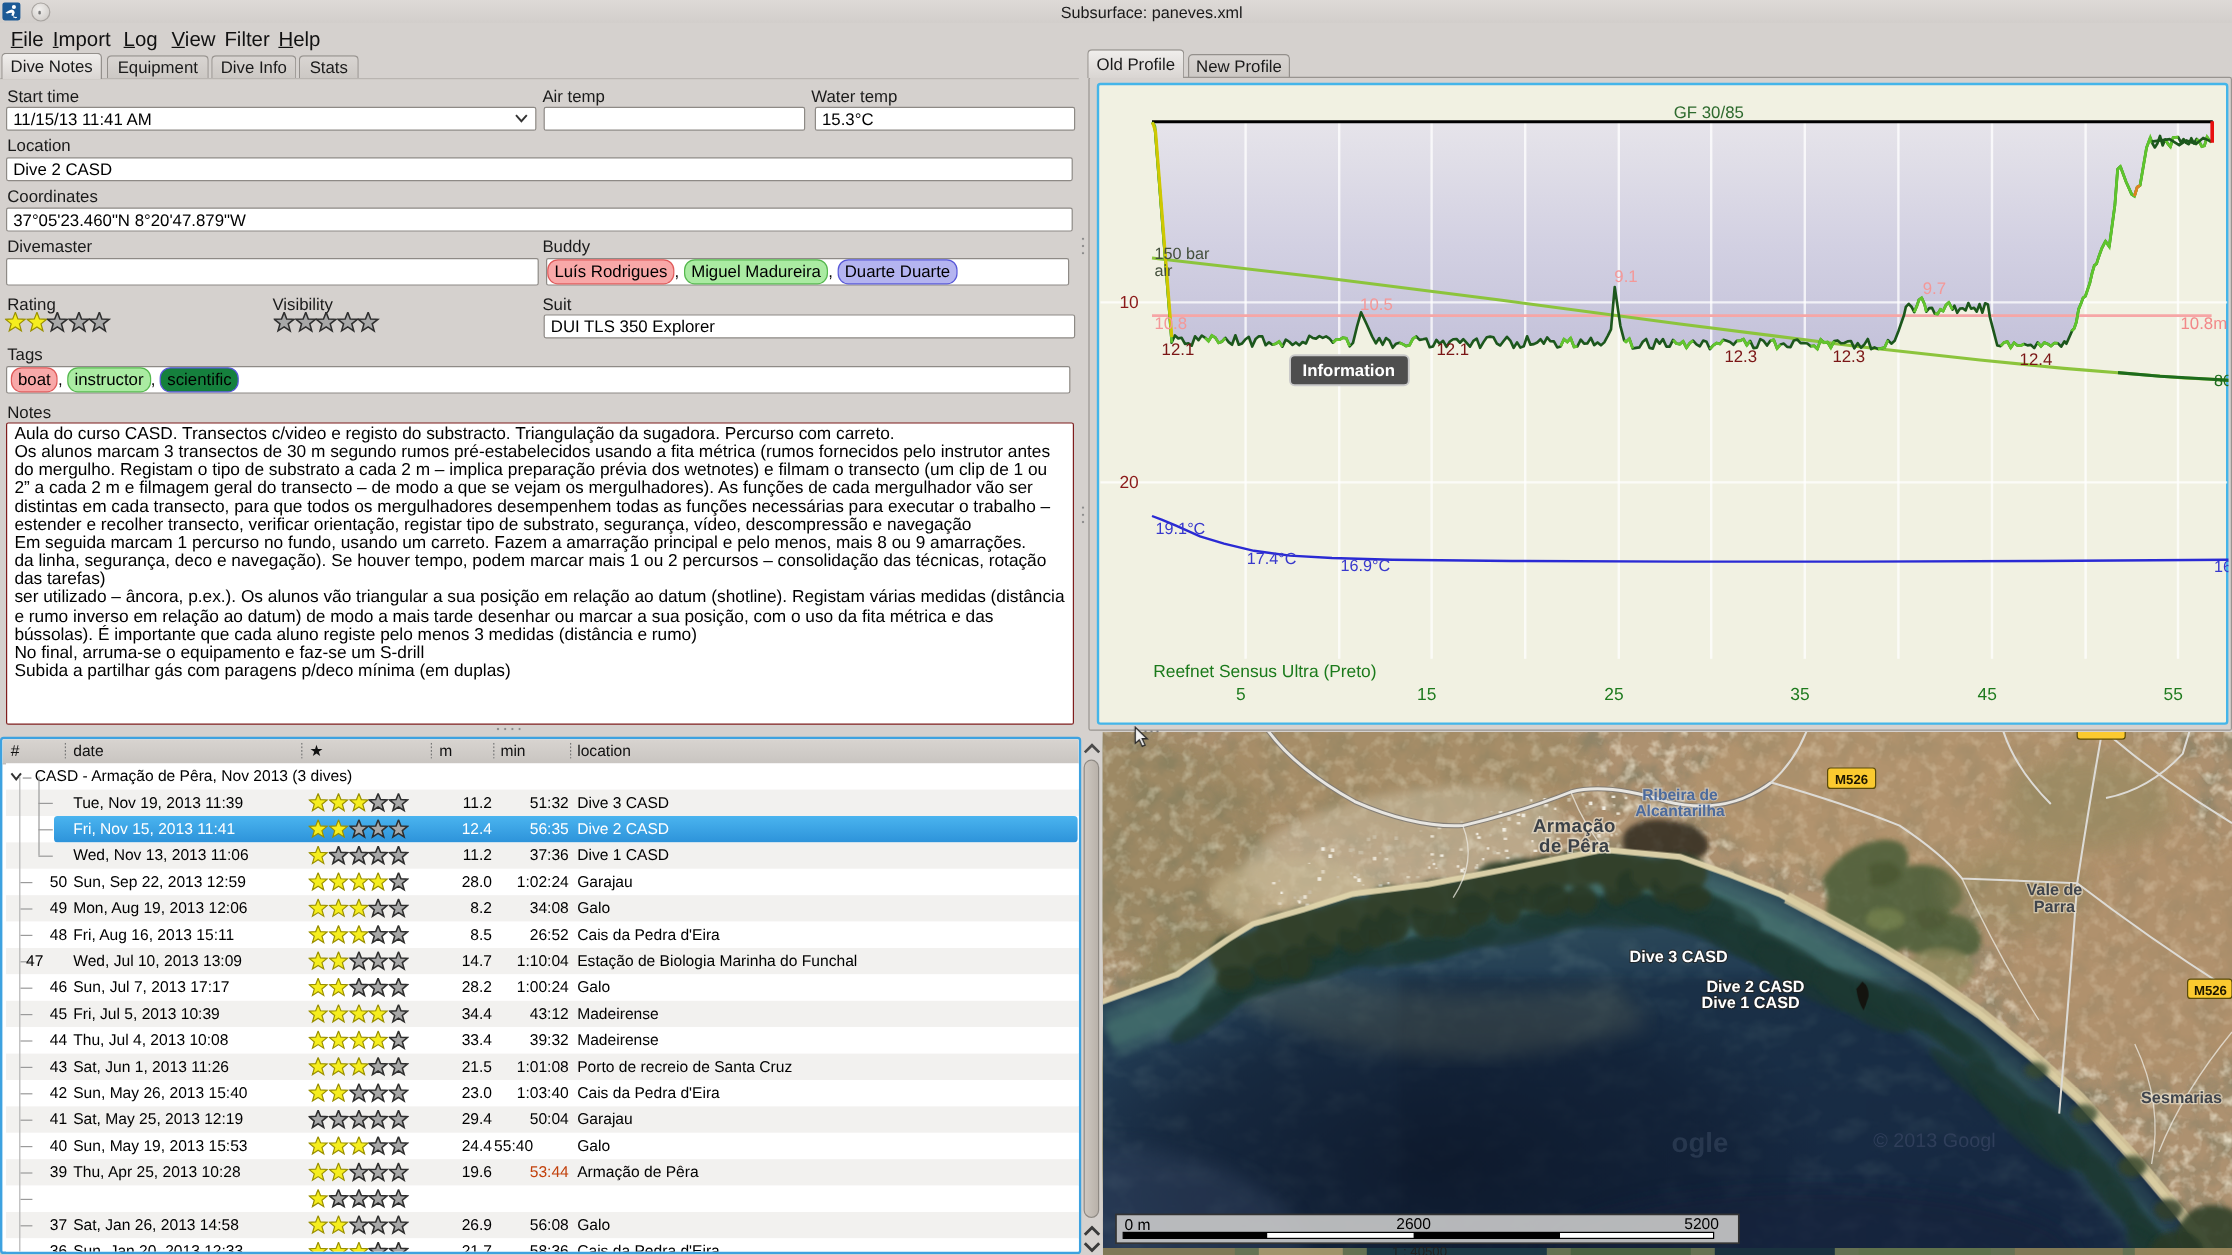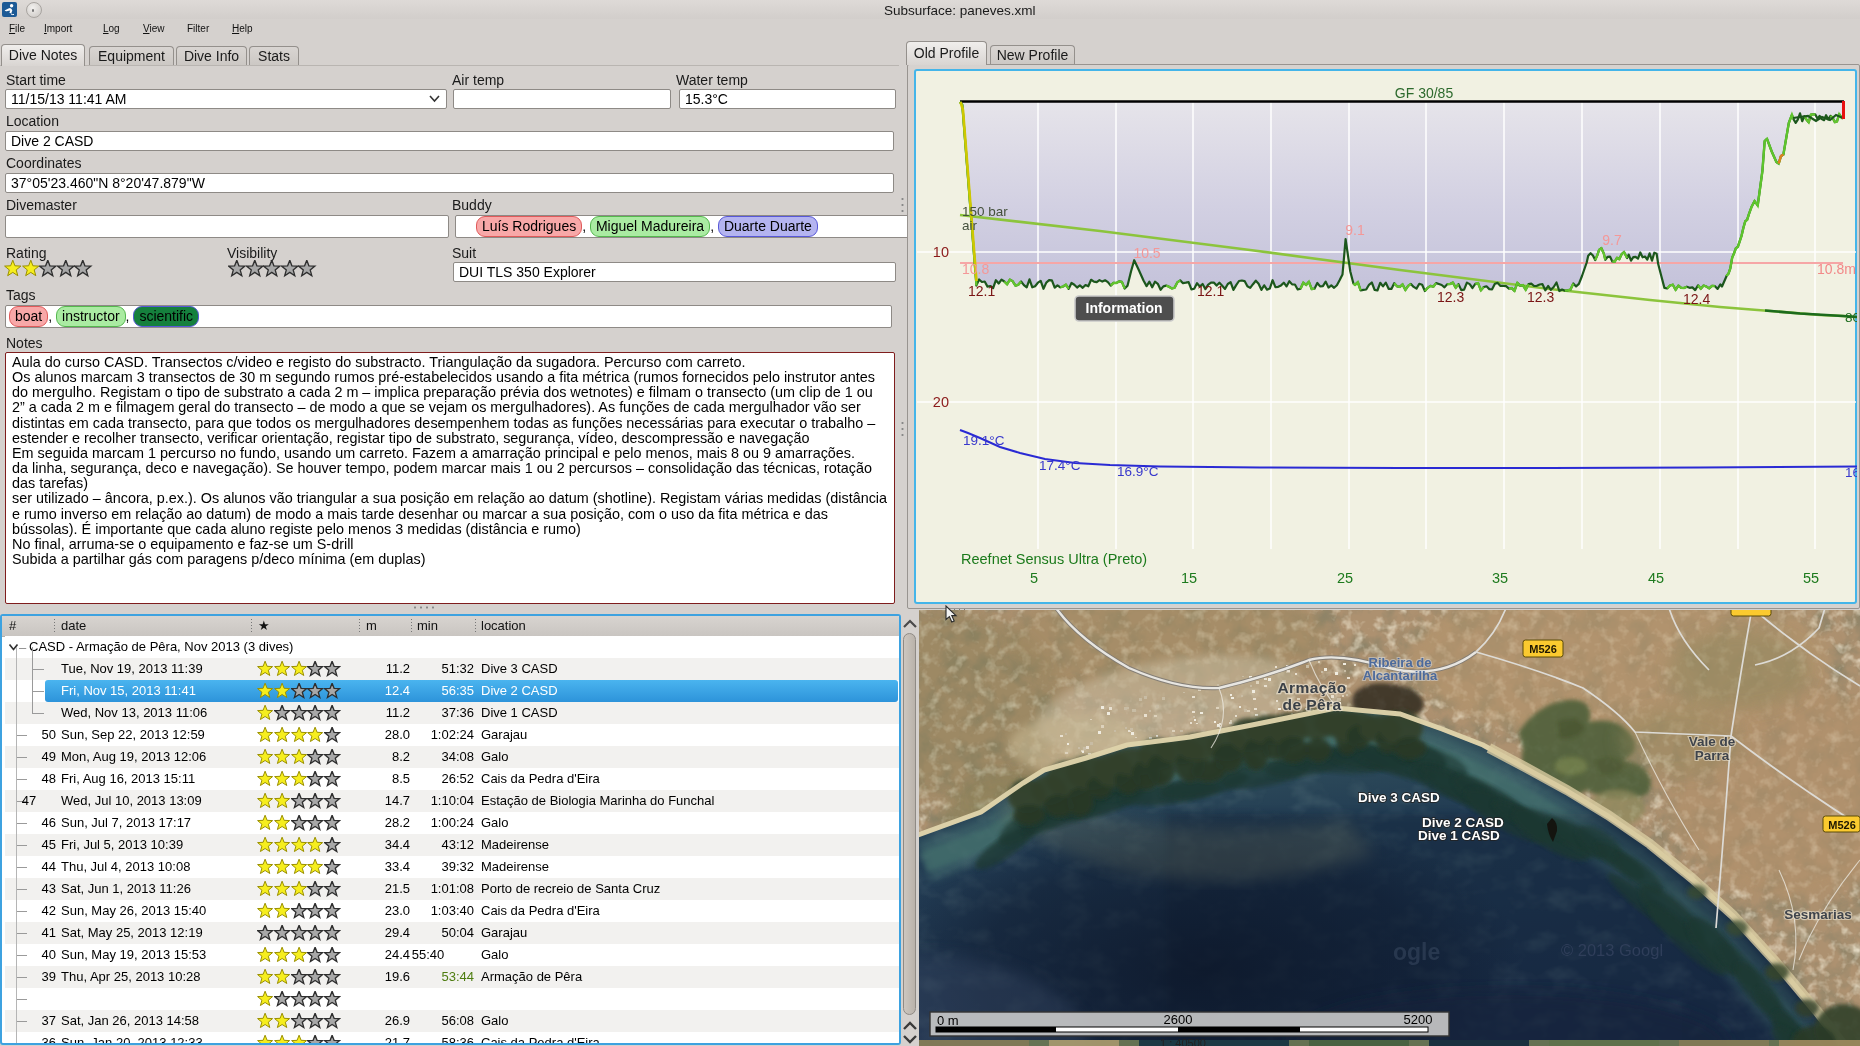--- a/index.html
+++ b/index.html
@@ -6,21 +6,21 @@
   font-family:"Liberation Sans", sans-serif; font-size:13px; color:#000; }
 .lbl { position:absolute; font-size:14px; color:#1a1a1a; }
 .inp { position:absolute; background:#fff; border:1px solid #8e8a86; border-radius:2px; height:18px;
   font-size:14px; padding-left:5px; line-height:18px; white-space:nowrap; }
 .tag { display:inline-block; border-radius:9px; padding:0px 5px; margin-right:1px; font-size:14px; height:19px; line-height:19px; border-width:1.5px; border-style:solid;}
 .tabL { position:absolute; border:1px solid #94908c; border-bottom:none; border-radius:4px 4px 0 0;
   background:linear-gradient(#d9d5d2,#ccc8c4); font-size:14px; text-align:center; color:#1a1a1a; }
 .trow { position:absolute; left:0; width:897px; height:22px; font-size:13px; }
 .hsep { position:absolute; top:3px; width:1px; height:13px;
   background-image:linear-gradient(#777 40%, rgba(0,0,0,0) 40%); background-size:1px 3px; }
-.menu { position:absolute; top:23px; font-size:10px; color:#111; }
+.menu { position:absolute; top:23px; font-size:17px; color:#111; }
 </style></head>
 <body>
 
 <div style="position:absolute;left:0;top:0;width:1860px;height:19px;background:linear-gradient(#dedad7,#d2cecb)"></div>
 <div style="position:absolute;left:2px;top:2px;width:15px;height:15px;background:#1c5a96;border-radius:2px">
   <svg width="15" height="15">
       <circle cx="9.6" cy="3.8" r="1.7" fill="#fff"></circle>
       <path d="M8,6 Q10,6.5 10.3,8.5 L9.2,11.5 L7.4,10.8 L8.2,8.6 L5.6,8.9 Q3.8,9.6 2.6,8.6 Q4.4,7.2 6.4,6.4 Z" fill="#fff"></path>
       <path d="M9,12 q2,1 3,0.4" fill="none" stroke="#fff" stroke-width="1"></path>
     </svg>
@@ -55,21 +55,21 @@
 
 <div class="lbl" style="left:6px;top:113px">Location</div>
 <div class="inp" style="left:5px;top:131px;width:882px">Dive 2 CASD</div>
 
 <div class="lbl" style="left:6px;top:155px">Coordinates</div>
 <div class="inp" style="left:5px;top:173px;width:882px">37°05'23.460"N 8°20'47.879"W</div>
 
 <div class="lbl" style="left:6px;top:197px">Divemaster</div>
 <div class="lbl" style="left:452px;top:197px">Buddy</div>
 <div class="inp" style="left:5px;top:215px;width:437px;height:21px"></div>
-<div class="inp" style="left:455px;top:215px;width:434px;height:21px;line-height:21px;padding-left:20px;padding-top:0px">
+<div class="inp" style="left:455px;top:215px;width:434px;height:21px;line-height:21px;padding-left:0;padding-top:0px">
   <span class="tag" style="background:#f8a8a8;border-color:#e05a5a">Luís Rodrigues</span><span style="margin-left:-1px">,</span>
   <span class="tag" style="background:#aaeba2;border-color:#55b84e">Miguel Madureira</span><span style="margin-left:-1px">,</span>
   <span class="tag" style="background:#b4b4f0;border-color:#5858d8">Duarte Duarte</span>
 </div>
 
 <div class="lbl" style="left:6px;top:245px">Rating</div>
 <div class="lbl" style="left:227px;top:245px">Visibility</div>
 <div class="lbl" style="left:452px;top:245px">Suit</div>
 <svg style="position:absolute;left:4.0px;top:260px" width="18.5" height="18.5">
     <polygon points="8.8,0.2 10.9,5.8 16.9,6.1 12.2,9.9 13.8,15.7 8.8,12.4 3.7,15.7 5.3,9.9 0.6,6.1 6.6,5.8" fill="#f6ee1e" stroke="#9a9000" stroke-width="1"></polygon>
@@ -489,21 +489,21 @@
       </svg>
       <svg style="position:absolute;left:322.2px;top:945px" width="17.2" height="17.2">
         <polygon points="8.1,0.2 10.1,5.3 15.6,5.6 11.3,9.2 12.8,14.5 8.1,11.5 3.4,14.5 4.9,9.2 0.6,5.6 6.1,5.3" fill="#a8a8a8" stroke="#2e2e2e" stroke-width="1.3"></polygon>
       </svg>
       <div style="position:absolute;left:3px;top:964px;width:895px;height:22px;background:#f2f1ef"></div>
       <div style="position:absolute;left:15px;top:975px;width:10px;height:1px;background:#9a9a9a"></div>
       <div class="trow" style="top:964px">
         <span style="position:absolute;left:0px;top:3px;width:54px;text-align:right;color:#000000">39</span>
         <span style="position:absolute;left:59px;top:3px;color:#000000">Thu, Apr 25, 2013 10:28</span>
         <span style="position:absolute;left:300px;top:3px;width:108px;text-align:right;color:#000000">19.6</span>
-        <span style="position:absolute;left:380px;top:3px;width:92px;text-align:right;color:#4d7c0f">53:44</span>
+        <span style="position:absolute;left:380px;top:3px;width:92px;text-align:right;color:#c2410c">53:44</span>
         <span style="position:absolute;left:479px;top:3px;color:#000000">Armação de Pêra</span>
       </div>
       <svg style="position:absolute;left:255.0px;top:967px" width="17.2" height="17.2">
         <polygon points="8.1,0.2 10.1,5.3 15.6,5.6 11.3,9.2 12.8,14.5 8.1,11.5 3.4,14.5 4.9,9.2 0.6,5.6 6.1,5.3" fill="#f6ee1e" stroke="#9a9000" stroke-width="1"></polygon>
       </svg>
       <svg style="position:absolute;left:271.8px;top:967px" width="17.2" height="17.2">
         <polygon points="8.1,0.2 10.1,5.3 15.6,5.6 11.3,9.2 12.8,14.5 8.1,11.5 3.4,14.5 4.9,9.2 0.6,5.6 6.1,5.3" fill="#f6ee1e" stroke="#9a9000" stroke-width="1"></polygon>
       </svg>
       <svg style="position:absolute;left:288.6px;top:967px" width="17.2" height="17.2">
         <polygon points="8.1,0.2 10.1,5.3 15.6,5.6 11.3,9.2 12.8,14.5 8.1,11.5 3.4,14.5 4.9,9.2 0.6,5.6 6.1,5.3" fill="#a8a8a8" stroke="#2e2e2e" stroke-width="1.3"></polygon>

